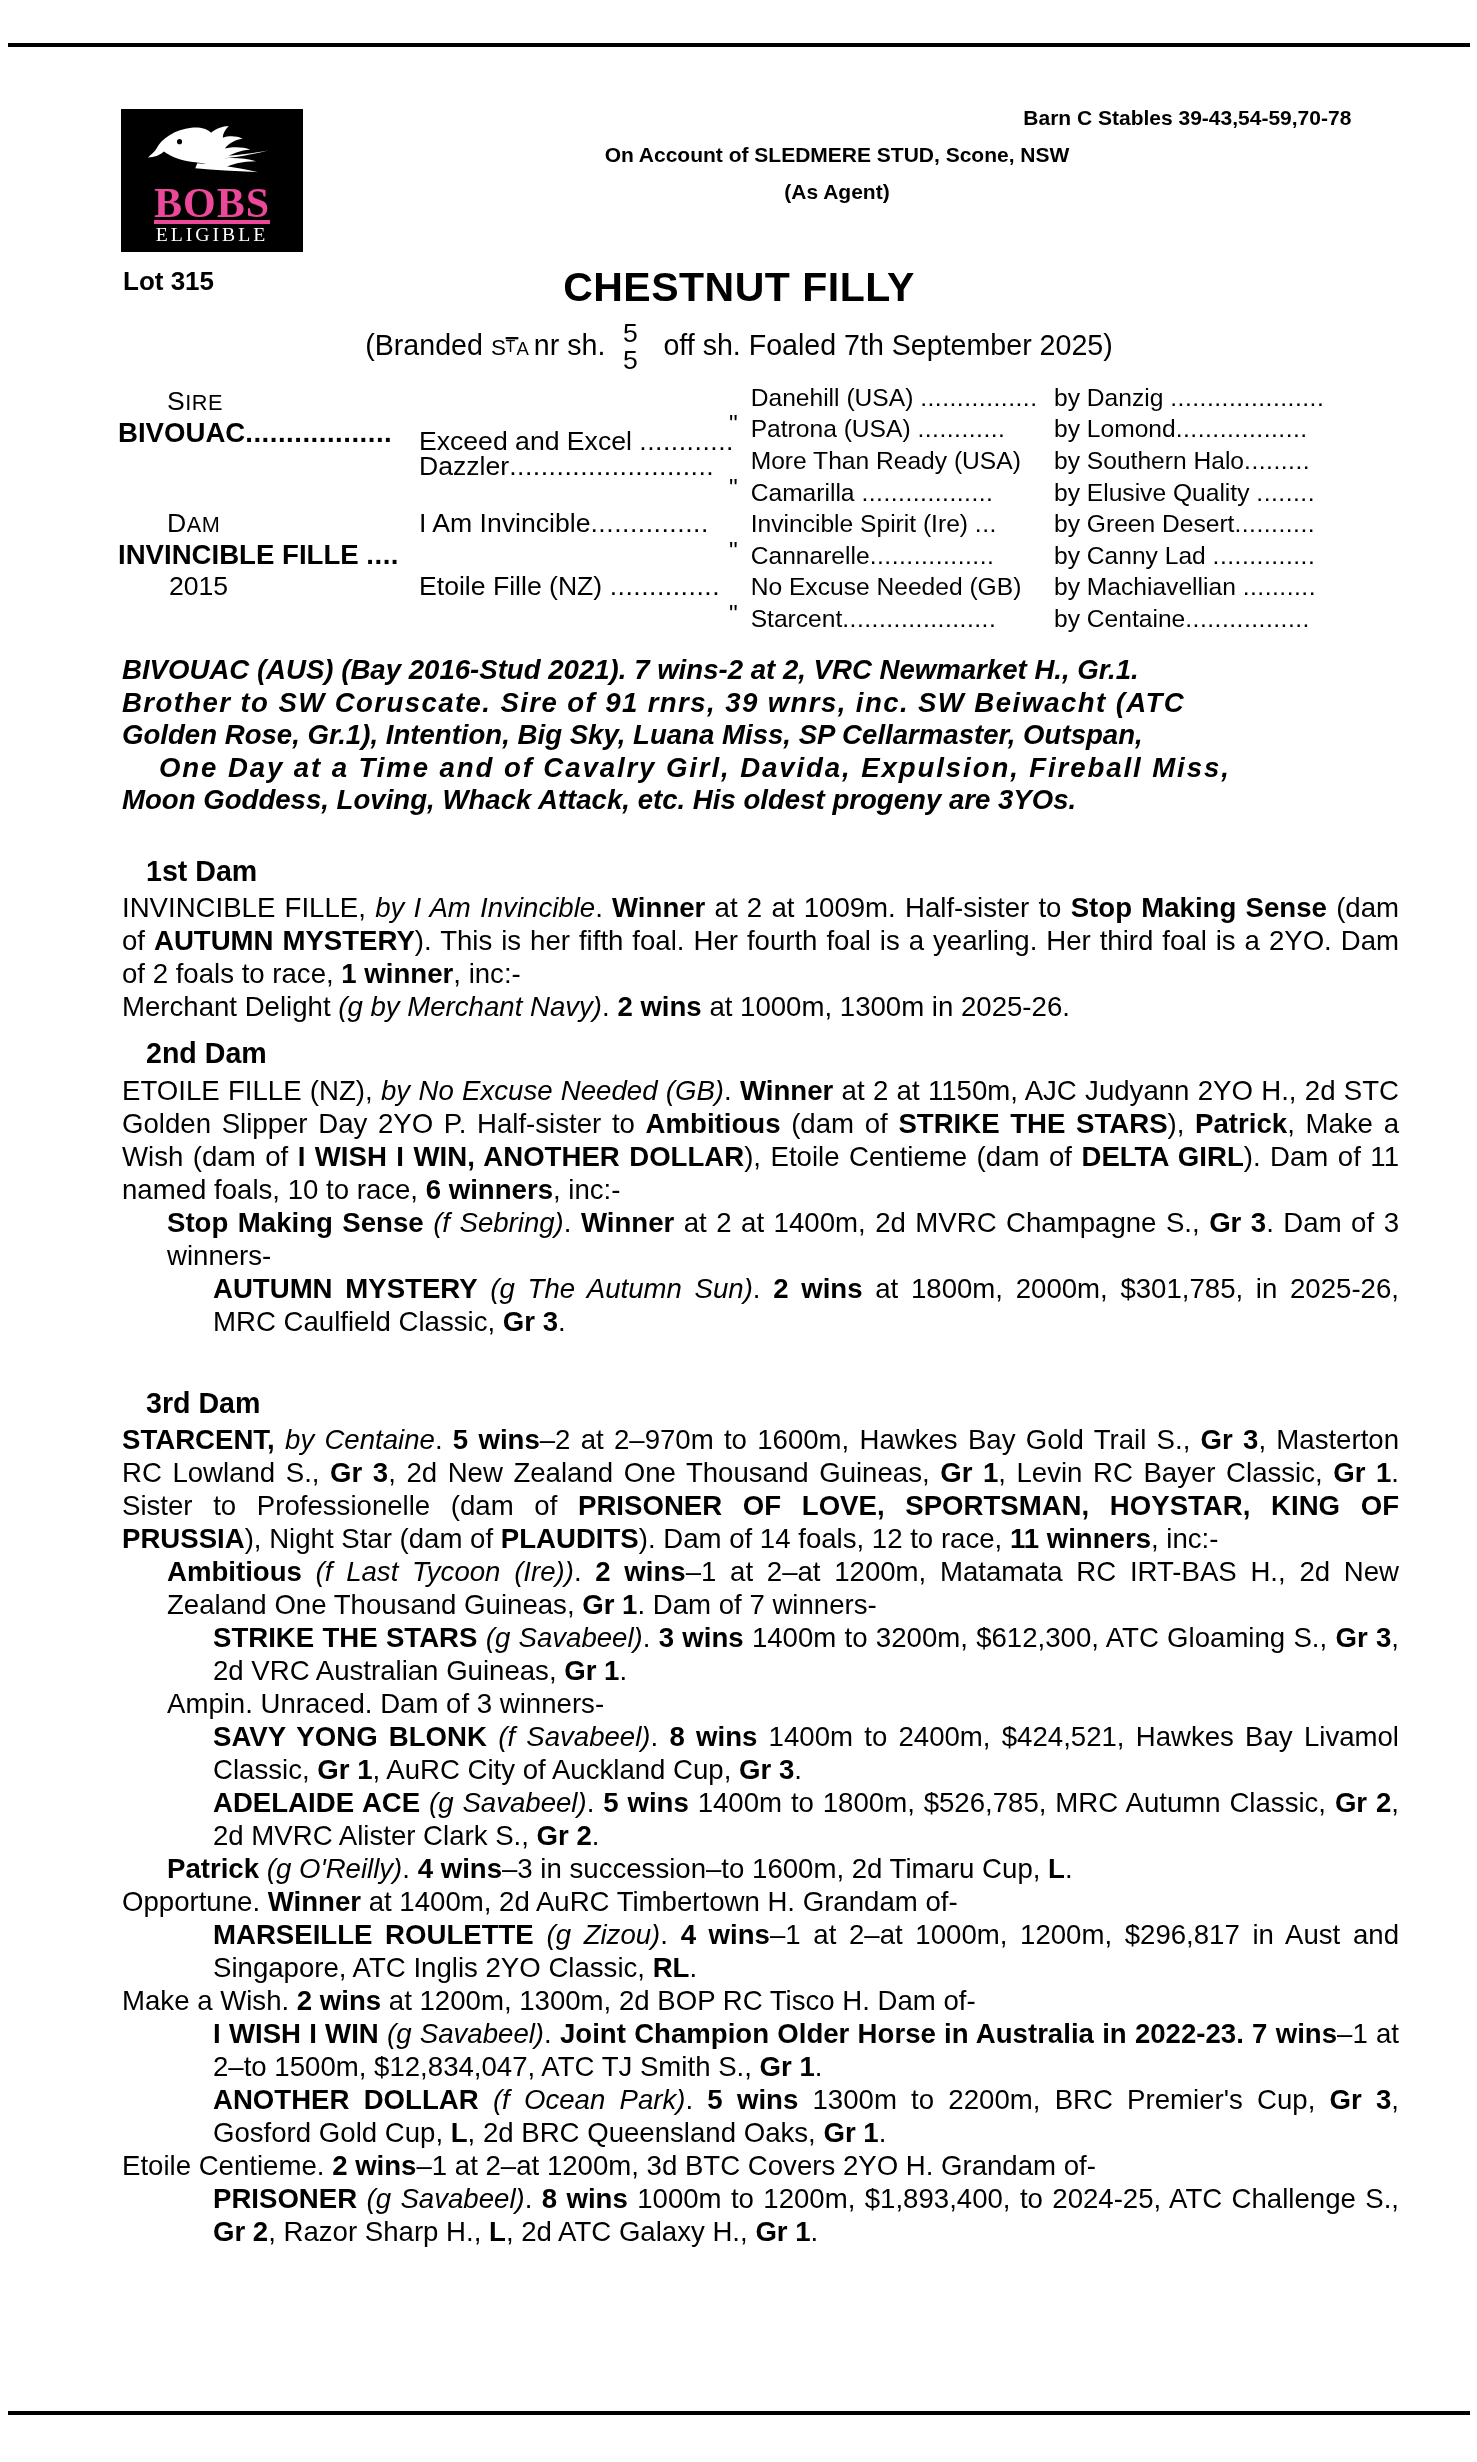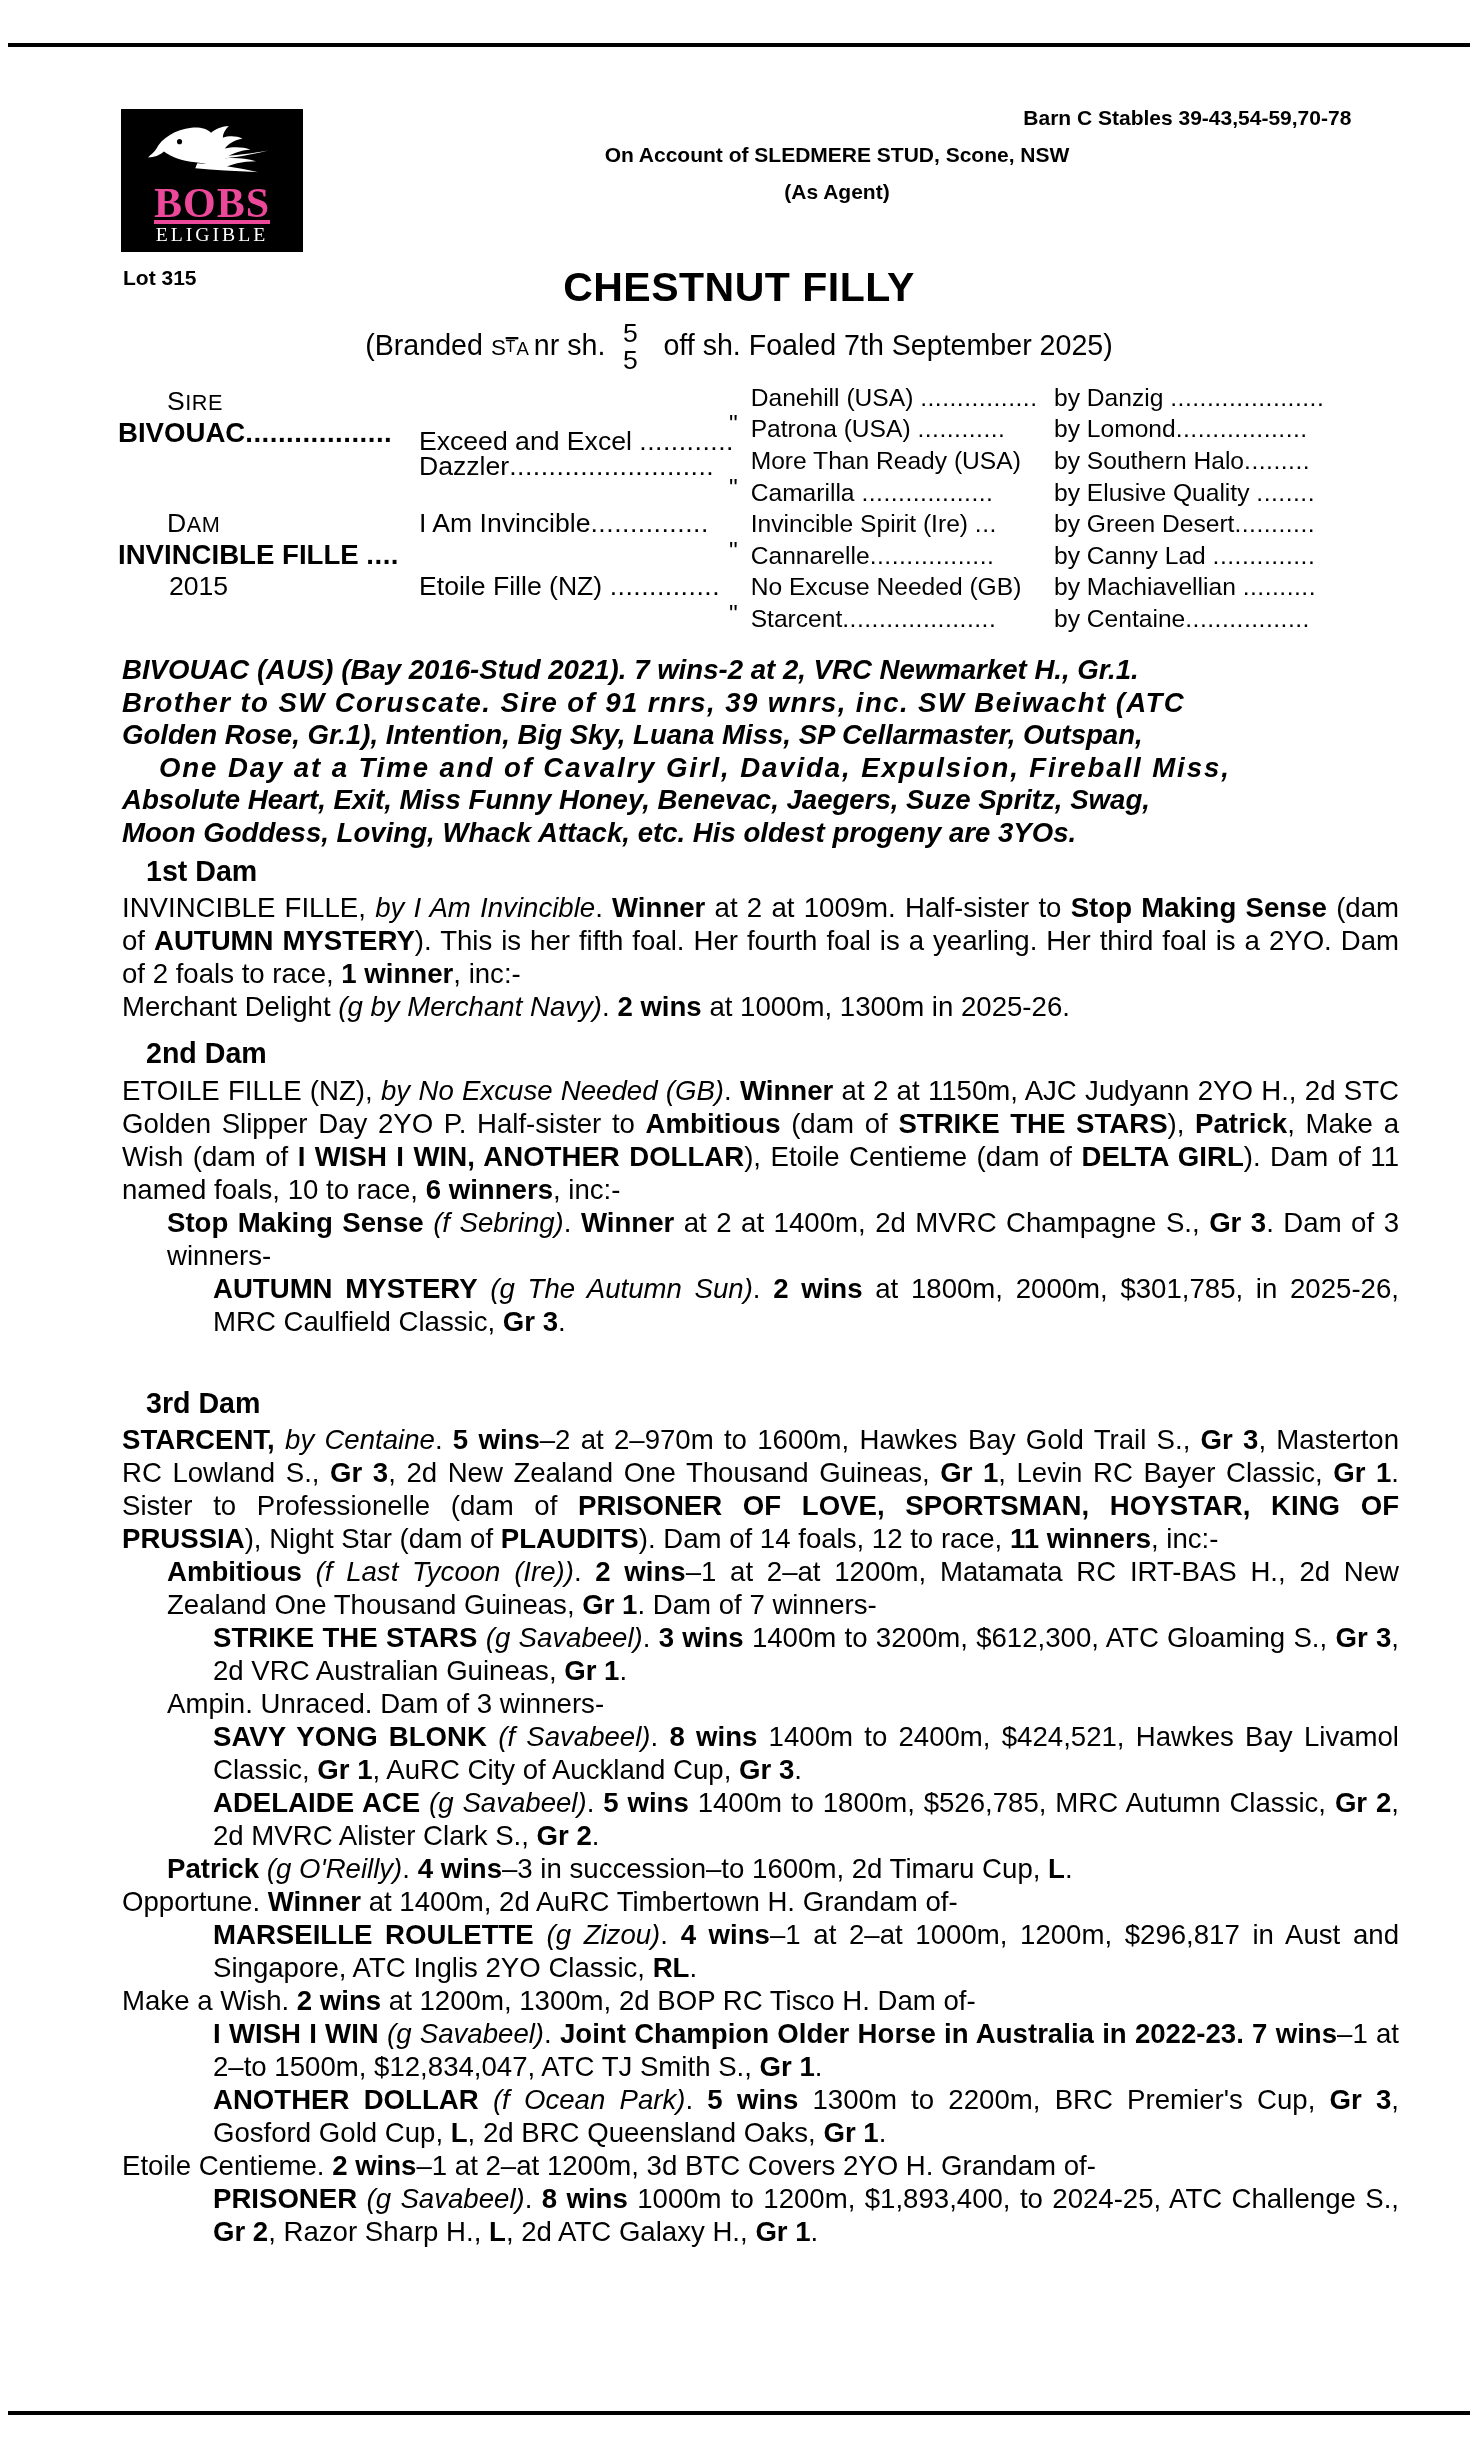--- a/index.html
+++ b/index.html
@@ -48,21 +48,21 @@
     font-stretch:condensed; white-space:nowrap;
   }
   .hdr-line.l1 { text-align:right; padding-right:17.7px; }
   .hdr-line.l2 { text-align:center; }
   .hdr-line.l3 { text-align:center; }
 
   
   .lot-row { position:absolute; left:0; top:264px; width:1478px; height:53px; }
   .lot-no {
     position:absolute; left:123px; top:2px;
-    font-size:21px; font-weight:bold;
+    font-size:26px; font-weight:bold;
   }
   .lot-title {
     position:absolute; left:0; top:0; width:1478px; text-align:center;
     font-size:41px; font-weight:bold; letter-spacing:0.5px;
   }
   .brand-row {
     position:absolute; left:0; top:319px; width:1478px;
     text-align:center; font-size:28.6px; line-height:33px;
   }
   .brand-row .inner { display:inline-flex; align-items:center; justify-content:center; gap:0; }
@@ -261,21 +261,20 @@
         <span class="gsire"><span>by Centaine</span><span class="dots">.................</span></span>
       </div>
     </div>
   </div>
 
   <div class="blurb">
     <span>BIVOUAC (AUS) (Bay 2016-Stud 2021). 7 wins-2 at 2, VRC Newmarket H., Gr.1.</span>
     <span style="letter-spacing:1.4px;">Brother to SW Coruscate. Sire of 91 rnrs, 39 wnrs, inc. SW Beiwacht (ATC</span>
     <span>Golden Rose, Gr.1), Intention, Big Sky, Luana Miss, SP Cellarmaster, Outspan,</span>
     <span style="letter-spacing:1.9px;margin-left:37px;">One Day at a Time and of Cavalry Girl, Davida, Expulsion, Fireball Miss,</span>
-    <span>Absolute Heart, Exit, Miss Funny Honey, Benevac, Jaegers, Suze Spritz, Swag,</span>
     <span class="lastline">Moon Goddess, Loving, Whack Attack, etc. His oldest progeny are 3YOs.</span>
   </div>
 
   <div class="dam-head" style="top:855px;">1st Dam</div>
   <div class="body-block" style="top:891px;">
     <p class="j">
       <span>INVINCIBLE FILLE,</span>
       <i>by I Am Invincible</i><span>. </span><b>Winner</b><span> at 2 at 1009m. Half-sister to </span><b>Stop Making Sense</b><span> (dam of </span><b>AUTUMN MYSTERY</b><span>). This is her fifth foal. Her fourth foal is a yearling. Her third foal is a 2YO. Dam of 2 foals to race, </span><b>1 winner</b><span>, inc:-</span>
     </p>
     <p class="j" style="margin-top:0;">

